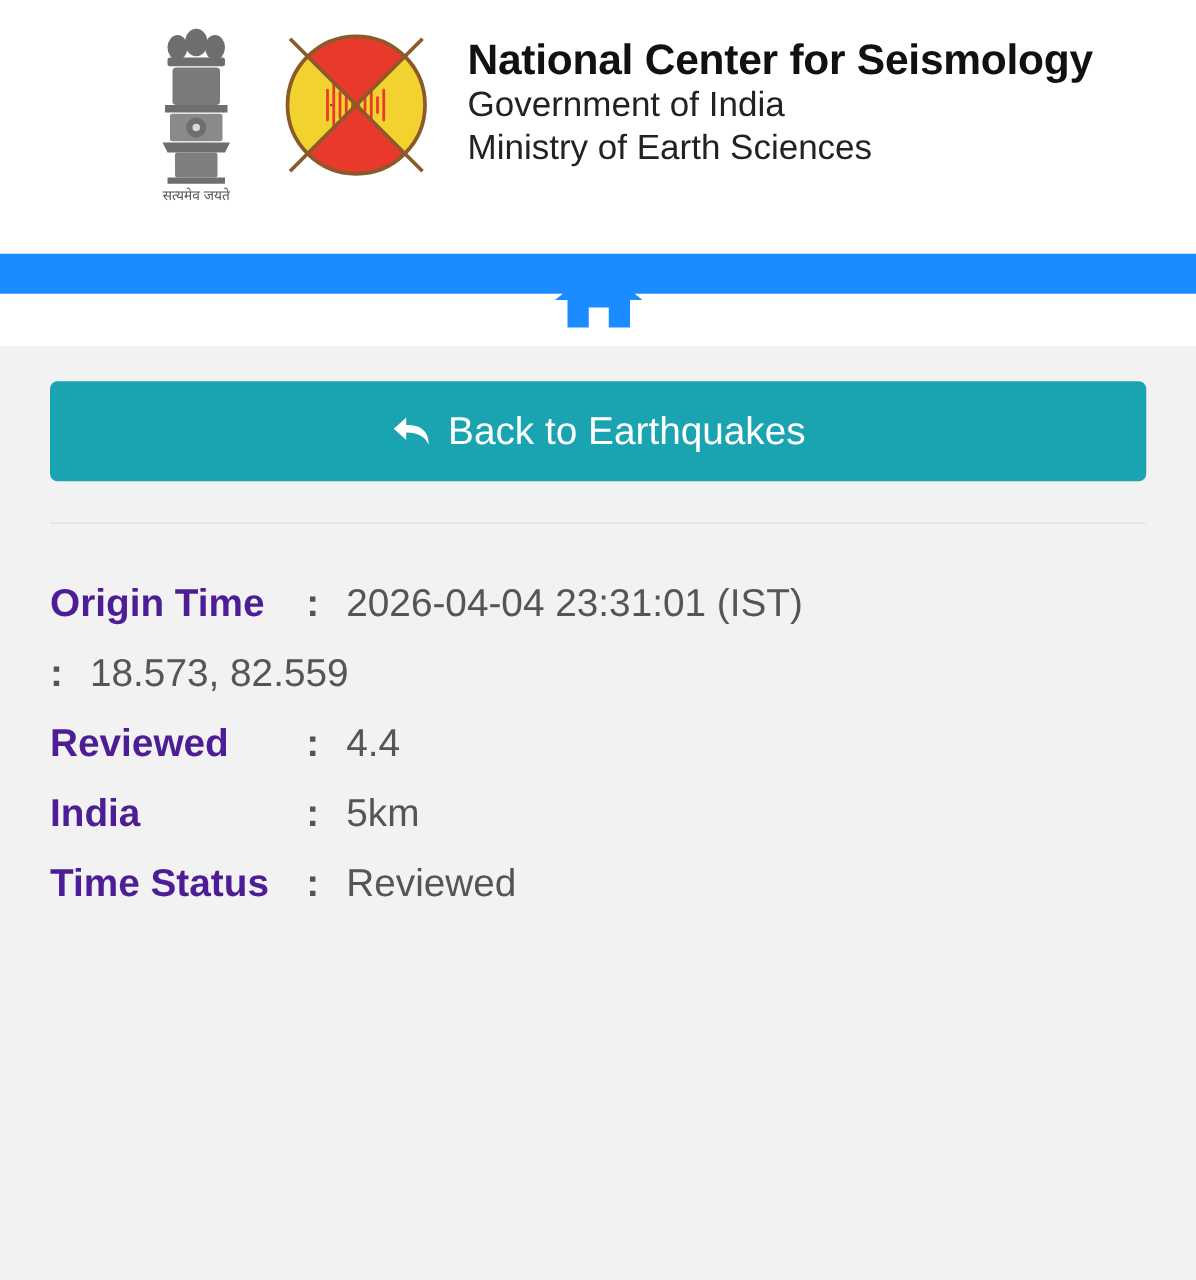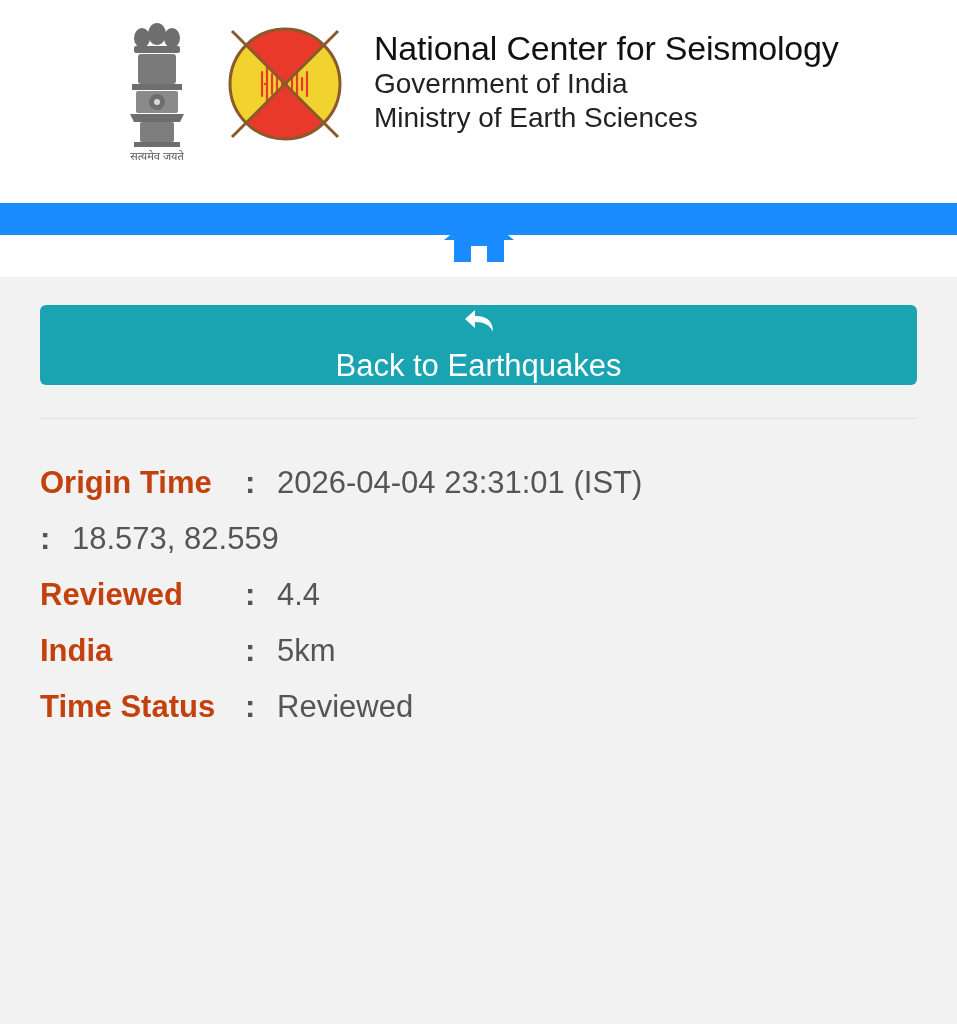--- a/index.html
+++ b/index.html
@@ -27,21 +27,21 @@
     padding-top: 4px;
     gap: 14px;
   }
   .emblem { width: 90px; height: 150px; position: relative; flex: 0 0 auto; }
   .emblem svg { display: block; }
   .ncs-logo { width: 150px; height: 150px; flex: 0 0 auto; margin-left: -6px; margin-top: -2px; }
   .ncs-logo svg { display: block; }
   .titles { padding-top: 16px; }
   .org-title {
     font-size: 34px;
-    font-weight: normal;
+    font-weight: bold;
     color: #111111;
     letter-spacing: -0.2px;
     line-height: 1.08;
     white-space: nowrap;
   }
   .org-sub {
     font-size: 28px;
     color: #222222;
     line-height: 1.24;
     white-space: nowrap;
@@ -75,21 +75,20 @@
     border: none;
     border-radius: 6px;
     color: #ffffff;
     font-size: 31px;
     font-family: "Liberation Sans", sans-serif;
     display: flex;
     align-items: center;
     justify-content: center;
     gap: 12px;
     cursor: pointer;
-    flex-direction: column;
   }
   .back-arrow { display: inline-block; width: 34px; height: 30px; }
 
   .divider {
     margin-top: 33px;
     border-top: 1px solid #e0e0e0;
     width: 877px;
   }
 
   .quake-title {
@@ -103,21 +102,21 @@
   .details { margin-top: 46px; }
   .detail-row {
     display: flex;
     align-items: baseline;
     margin-bottom: 20px;
     font-size: 31px;
   }
   .detail-label {
     width: 205px;
     font-weight: bold;
-    color: #c2410c;
+    color: #4c1d95;
     flex: 0 0 auto;
   }
   .detail-colon {
     width: 32px;
     font-weight: bold;
     color: #555555;
     flex: 0 0 auto;
   }
   .detail-value { color: #555555; }
 </style>

